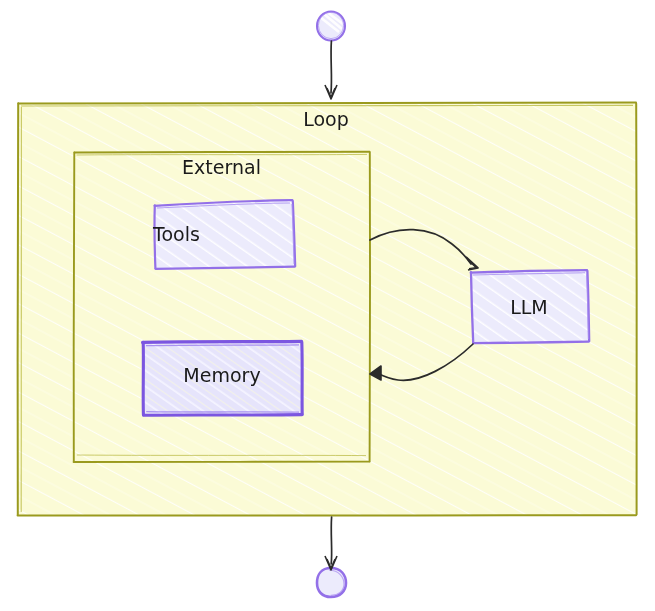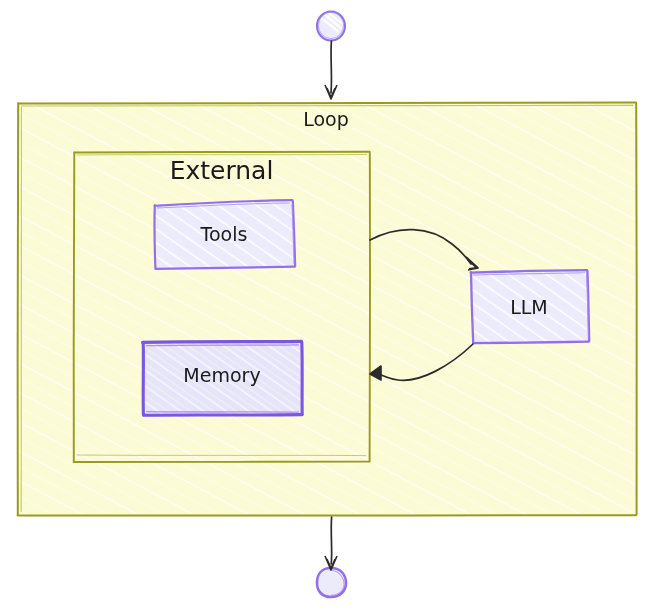--- a/index.html
+++ b/index.html
@@ -11,22 +11,22 @@
     overflow:hidden;
   }
   #stage svg{position:absolute;left:0;top:0;width:655px;height:611px;}
   .lbl{
     position:absolute;
     color:#1a1a1a;
     white-space:nowrap;
     pointer-events:none;
   }
   .lbl-loop{left:0;top:108px;width:652px;text-align:center;font-size:19px;}
-  .lbl-external{left:0;top:156px;width:443px;text-align:center;font-size:25px;}
-  .lbl-tools{left:153px;top:223px;width:142px;text-align:center;font-size:19px;}
+  .lbl-external{left:0;top:156px;width:443px;text-align:center;font-size:19px;}
+  .lbl-tools{left:153px;top:223px;width:142px;text-align:left;font-size:19px;}
   .lbl-memory{left:141px;top:364px;width:162px;text-align:center;font-size:19px;}
   .lbl-llm{left:470px;top:296px;width:118px;text-align:center;font-size:19px;}
 </style>
 </head>
 <body>
 
 <div id="stage">
 
   <svg viewBox="0 0 655 611">
     <defs>

